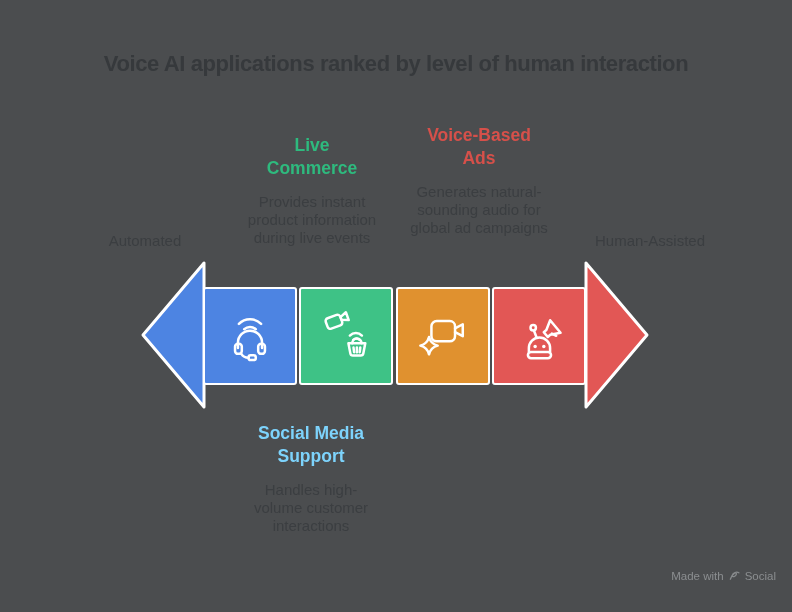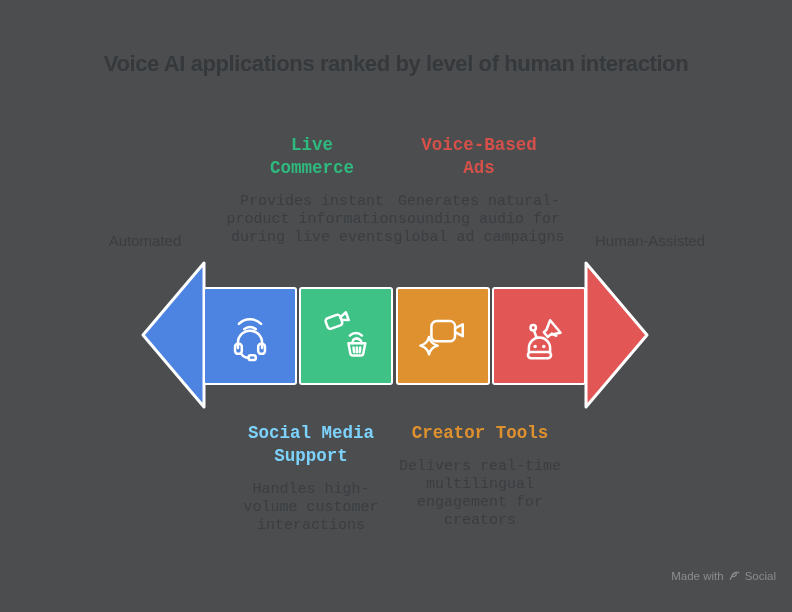--- a/index.html
+++ b/index.html
@@ -5,23 +5,23 @@
   html,body{margin:0;padding:0;background:#4b4d4f;}
   .canvas{
     position:relative;width:792px;height:612px;overflow:hidden;
     background:#4b4d4f;font-family:"Liberation Sans",sans-serif;
   }
   .title{
     position:absolute;left:0;right:0;top:51px;margin:0;
     text-align:center;font-size:22px;font-weight:700;letter-spacing:-0.4px;
     color:#36393c;
   }
-  .col{position:absolute;width:182px;text-align:center;font-family:Liberation Mono, monospace;}
+  .col{position:absolute;width:182px;text-align:center;}
   .c-top-left{left:221px;top:134px;}
-  .c-top-right{left:388px;top:134px;}
+  .c-top-right{left:388px;top:124px;}
   .c-bot-left{left:220px;top:422px;}
   .c-bot-right{left:389px;top:422px;}
   .heading{font-size:17.5px;font-weight:700;line-height:23px;white-space:pre-line;}
   .hg{color:#2eba7e}.hr{color:#d6504a}.hb{color:#7dd3fc}.ho{color:#e0912f}
   .desc{
     margin-top:13px;font-size:15px;line-height:18px;color:#3b3e41;
     white-space:pre-line;font-weight:400;
   }
   .side-label{position:absolute;top:232px;font-size:15px;color:#3b3e41;text-align:center;}
   .side-left{left:102px;width:86px;}
@@ -128,27 +128,20 @@
     </svg>
   </div>
 
   <div class="col c-bot-left">
     <div class="heading hb">Social Media
 Support</div>
     <div class="desc">Handles high-
 volume customer
 interactions</div>
   </div>
-  <div class="col c-bot-right">
-    <div class="heading ho">Creator Tools</div>
-    <div class="desc">Delivers real-time
-multilingual
-engagement for
-creators</div>
-  </div>
 
   <div class="watermark">
     <span>Made with</span>
     <svg width="13" height="13" viewBox="0 0 14 14" fill="none" stroke="#8b8e90" stroke-width="1.4" stroke-linecap="round">
       <path d="M2.5 11 C4.5 4.5 9.5 2.5 9 5.5 c-0.4 2.6 -4.8 4 -4.3 1.2 c0.5 -2.6 4.6 -4.2 7 -2.6"></path>
     </svg>
     <span>Social</span>
   </div>
 
 </div>

